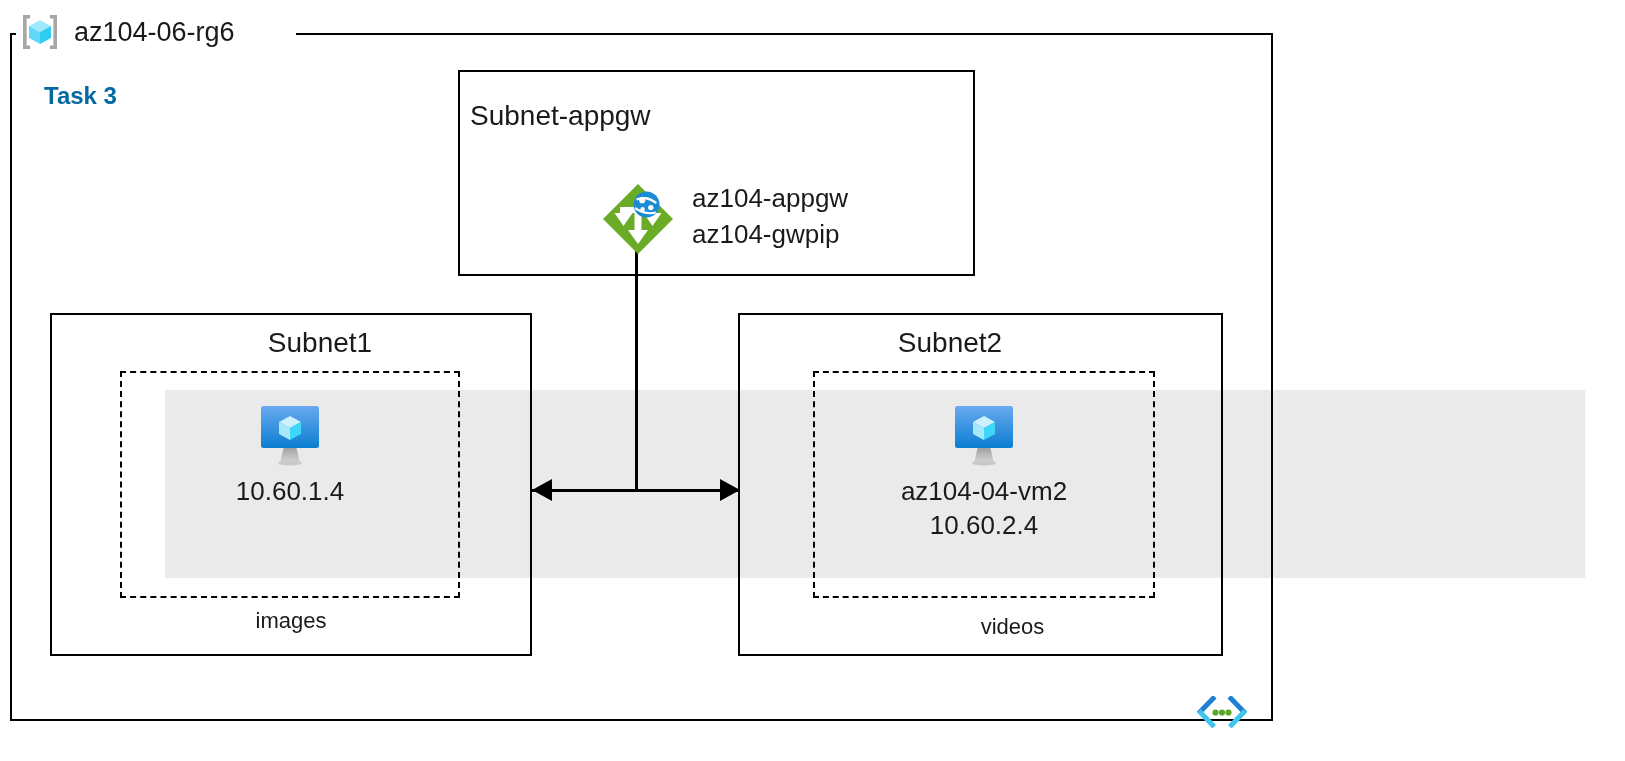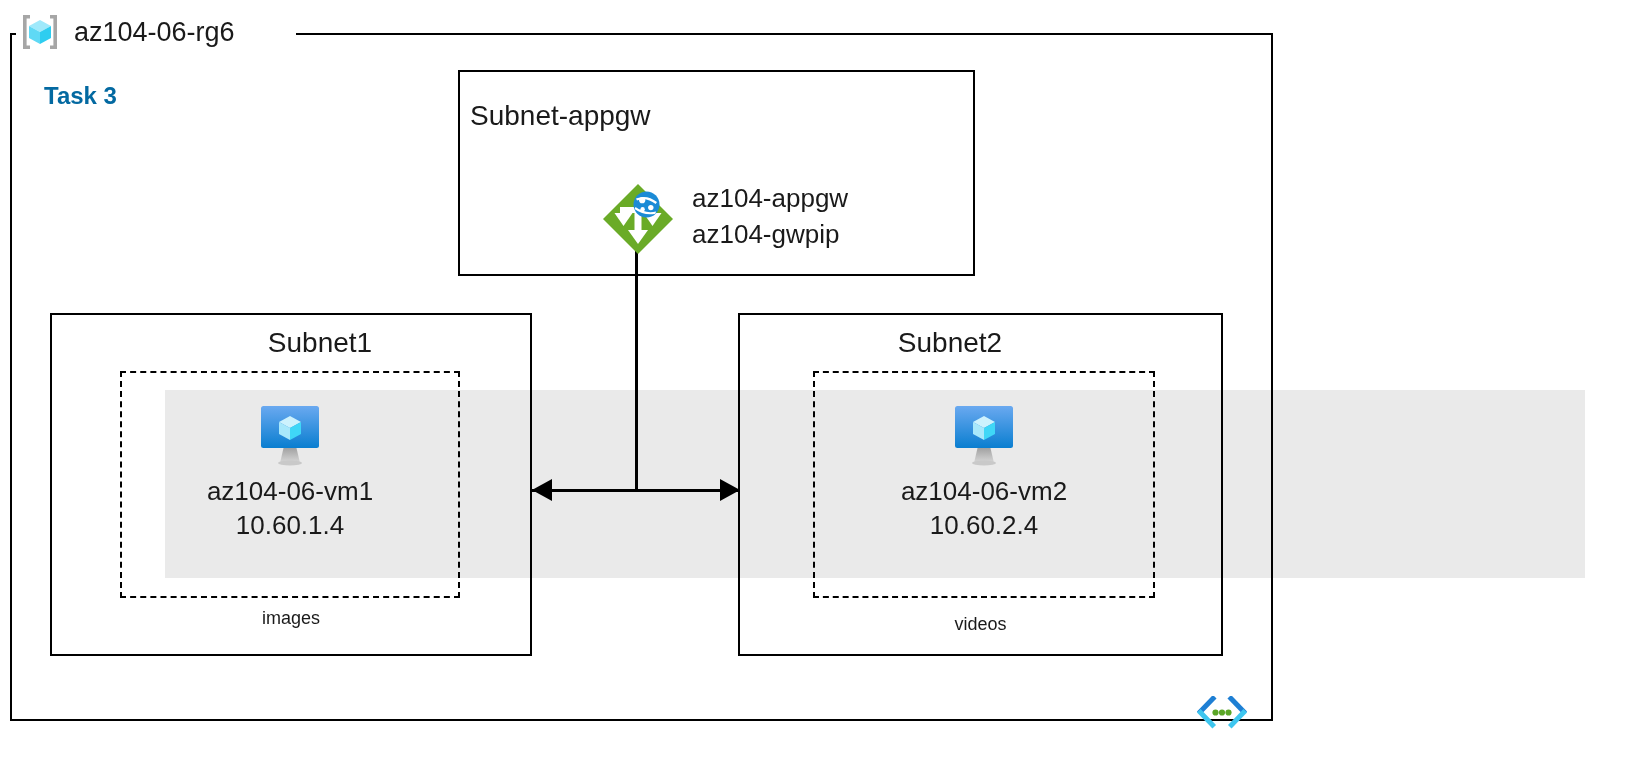--- a/index.html
+++ b/index.html
@@ -147,28 +147,28 @@
   }
   .vm-text {
     font-size: 26px;
     color: #1a1a1a;
     line-height: 1.32;
     white-space: nowrap;
   }
 
   .subnet-footer {
     position: absolute;
-    font-size: 18px;
+    font-size: 22px;
     color: #1a1a1a;
     text-align: center;
     z-index: 6;
     white-space: nowrap;
   }
   #subnet1-footer { left: 50px;  top: 608px; width: 482px; }
-  #subnet2-footer { left: 738px; top: 614px; width: 485px; }
+  #subnet2-footer { left: 738px; top: 614px; width: 485px; padding-left: 32px; }
 
   
   .appgw-row {
     position: absolute;
     left: 600px;
     top: 137px;
     display: flex;
     align-items: flex-start;
     gap: 16px;
     z-index: 6;
@@ -324,21 +324,20 @@
         <path d="M34 48 L46 48 L50 65 L30 65 Z" fill="url(#vmStand1)"></path>
         <ellipse cx="40" cy="65" rx="12" ry="2.6" fill="#c9c9c9"></ellipse>
 
         <rect x="11" y="8" width="58" height="42" rx="2.5" fill="url(#vmScreen1)"></rect>
 
         <polygon points="40,18 51,24 40,30 29,24" fill="#cdf2fd"></polygon>
         <polygon points="29,24 40,30 40,42 29,36" fill="#a8e8fb"></polygon>
         <polygon points="51,24 40,30 40,42 51,36" fill="#3fd7f7"></polygon>
       </svg>
     </span>
-    <div class="vm-text">az104-06-vm1</div>
     <div class="vm-text">10.60.1.4</div>
   </div>
   <div class="subnet-footer" id="subnet1-footer">images</div>
 
   <div class="subnet-box" id="subnet2-box"></div>
   <div class="subnet-title" id="subnet2-title">Subnet2</div>
   <div class="vm-dashed" id="vm2-dashed"></div>
   <div class="vm-block" id="vm2-block">
     <span class="vm-icon-wrap">
       <svg width="80" height="72" viewBox="0 0 80 72" xmlns="http://www.w3.org/2000/svg">
@@ -353,21 +352,21 @@
           </linearGradient>
         </defs>
         <path d="M34 48 L46 48 L50 65 L30 65 Z" fill="url(#vmStand2)"></path>
         <ellipse cx="40" cy="65" rx="12" ry="2.6" fill="#c9c9c9"></ellipse>
         <rect x="11" y="8" width="58" height="42" rx="2.5" fill="url(#vmScreen2)"></rect>
         <polygon points="40,18 51,24 40,30 29,24" fill="#cdf2fd"></polygon>
         <polygon points="29,24 40,30 40,42 29,36" fill="#a8e8fb"></polygon>
         <polygon points="51,24 40,30 40,42 51,36" fill="#3fd7f7"></polygon>
       </svg>
     </span>
-    <div class="vm-text">az104-06-vm2</div>
+    <div class="vm-text">az104-04-vm2</div>
     <div class="vm-text">10.60.2.4</div>
   </div>
   <div class="subnet-footer" id="subnet2-footer">videos</div>
 
   <span class="code-icon">
     <svg width="52" height="34" viewBox="0 0 52 34" xmlns="http://www.w3.org/2000/svg">
 
       <path d="M15.5 1.5 L3 14 L9.5 20.5 L2.5 20.5 L15.5 33 L20 28.5 L11 19.5 L20 6 Z" fill="none"></path>
       <g stroke-linecap="square" fill="none">
         <path d="M17 2.5 L4.5 15.5" stroke="#1e7fd4" stroke-width="5"></path>

